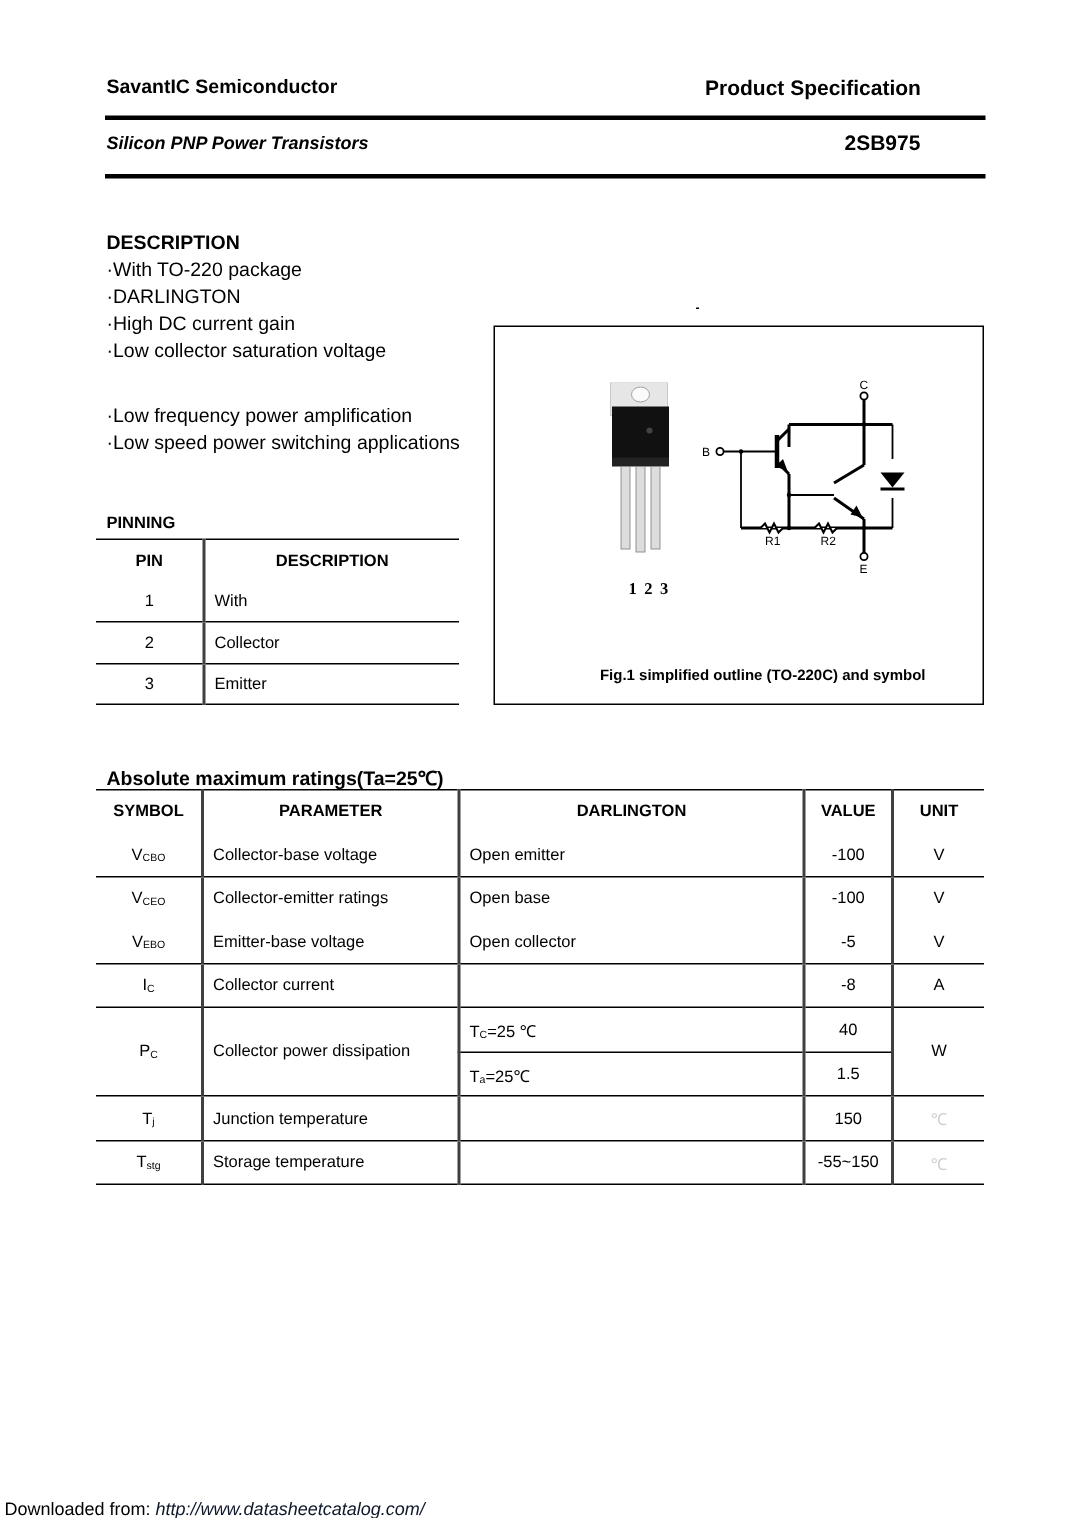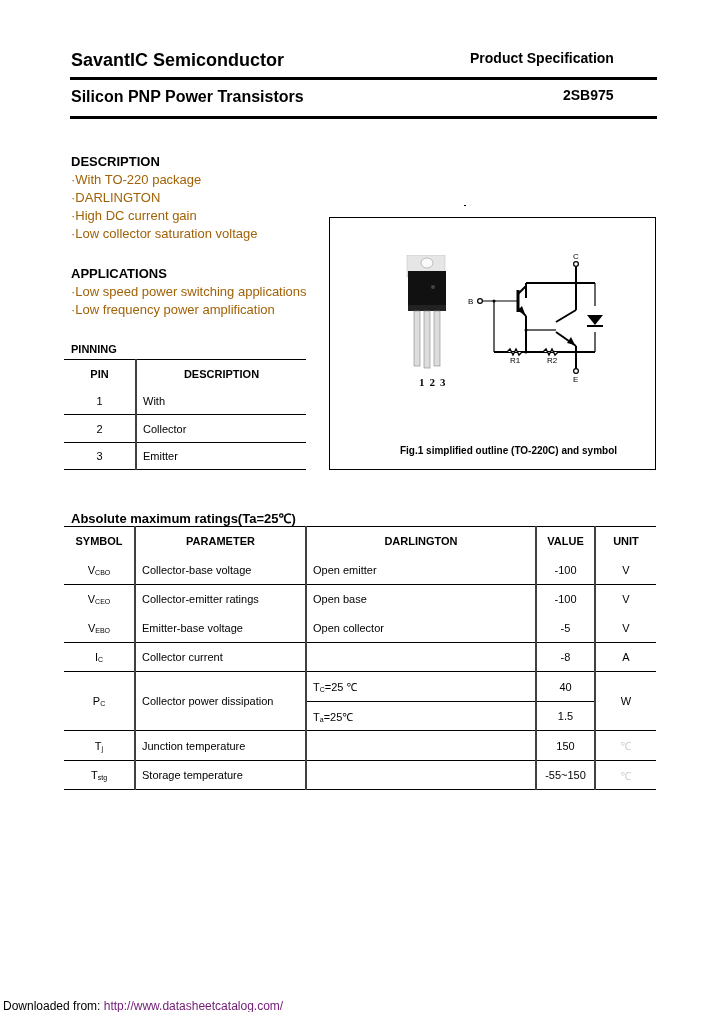--- a/index.html
+++ b/index.html
@@ -1,65 +1,64 @@
 <!DOCTYPE html>
 <html><head>
 <meta charset="utf-8">
 <style>
   html, body { margin: 0; padding: 0; background: #ffffff; }
   body { width: 720px; height: 1012px; position: relative; overflow: hidden;
          font-family: "Liberation Sans", sans-serif; color: #000; }
   .abs { position: absolute; }
-  .hdr-company { left: 71px; top: 50px; font-size: 18px; font-weight: bold; }
+  .hdr-company { left: 71px; top: 50px; font-size: 13px; font-weight: bold; }
   .hdr-spec { left: 470px; top: 50px; font-size: 14px; font-weight: bold; }
   .rule { left: 70px; width: 587px; height: 3px; background: #000; }
-  .hdr-title { left: 71px; top: 88px; font-size: 16px; font-weight: bold; }
+  .hdr-title { left: 71px; top: 88px; font-size: 12px; font-weight: bold; font-style: italic; }
   .hdr-part { left: 563px; top: 87px; font-size: 14px; font-weight: bold; }
 
   .sec-title { font-size: 13px; font-weight: bold; }
-  .bullet { font-size: 13px; color: #a16207; }
+  .bullet { font-size: 13px; color: #000000; }
 
   table.grid { position: absolute; border-collapse: collapse; font-size: 11px; }
   table.grid td { padding: 0; vertical-align: middle; }
   .bt { border-top: 1px solid #000; }
   .bb { border-bottom: 1px solid #000; }
   .br { border-right: 2px solid #404040; }
   .ctr { text-align: center; }
   .lft { text-align: left; padding-left: 6px !important; }
   .th { font-weight: bold; font-size: 11px; }
   sub.s { font-size: 7px; vertical-align: -1px; }
   .faint { color: #cfcfcf; }
 
   .figbox { left: 329px; top: 217px; width: 327px; height: 253px; border: 1px solid #000; box-sizing: border-box; }
   .figcap { left: 329px; top: 445px; width: 359px; text-align: center; font-size: 10px; font-weight: bold; }
   .footer { left: 3px; top: 999px; font-size: 12px; }
-  .footer a { color: #701a75; text-decoration: none; }
+  .footer a { color: #0f172a; text-decoration: none; font-style: italic; }
 </style>
 </head>
 <body>
 
 <div class="abs hdr-company">SavantIC Semiconductor</div>
 <div class="abs hdr-spec">Product Specification</div>
 <div class="abs rule" style="top:77px;"></div>
 <div class="abs hdr-title">Silicon PNP Power Transistors</div>
 <div class="abs hdr-part">2SB975</div>
 <div class="abs rule" style="top:116px;"></div>
 
 <div class="abs" style="left:71px; top:154px;">
   <div class="sec-title">DESCRIPTION</div>
   <div class="bullet" style="margin-top:3px;">·With TO-220 package</div>
   <div class="bullet" style="margin-top:3px;">·DARLINGTON</div>
   <div class="bullet" style="margin-top:3px;">·High DC current gain</div>
   <div class="bullet" style="margin-top:3px;">·Low collector saturation voltage</div>
 </div>
 
 <div class="abs" style="left:71px; top:266px;">
-  <div class="sec-title">APPLICATIONS</div>
+  <div class="bullet" style="margin-top:3px;">·Low frequency power amplification</div>
   <div class="bullet" style="margin-top:3px;">·Low speed power switching applications</div>
-  <div class="bullet" style="margin-top:3px;">·Low frequency power amplification</div>
 </div>
 
 <div class="abs" style="left:71px; top:343px; font-size:11px; font-weight:bold;">PINNING</div>
 <table class="grid" style="left:64px; top:359px; width:242px;">
   <tbody>
       <tr style="height:28px;">
     <td class="bt br ctr th" style="width:71px;">PIN</td>
     <td class="bt ctr th">DESCRIPTION</td>
   </tr>
   <tr style="height:27px;" class="bb">
@@ -84,21 +83,21 @@
   <rect x="2" y="0" width="38" height="22" fill="#e6e6e6"></rect>
   <rect x="2" y="0" width="38" height="22" fill="none" stroke="#bbb" stroke-width="0.5"></rect>
   <ellipse cx="22" cy="8" rx="6" ry="5" fill="#fafafa" stroke="#999" stroke-width="0.6"></ellipse>
   <rect x="3" y="16" width="38" height="38" fill="#111"></rect>
   <circle cx="28" cy="32" r="2" fill="#444"></circle>
   <rect x="3" y="50" width="38" height="6" fill="#222"></rect>
   <rect x="9" y="56" width="6" height="55" fill="#ddd" stroke="#888" stroke-width="0.6"></rect>
   <rect x="19" y="56" width="6" height="57" fill="#ddd" stroke="#888" stroke-width="0.6"></rect>
   <rect x="29" y="56" width="6" height="55" fill="#ddd" stroke="#888" stroke-width="0.6"></rect>
 </svg>
-<div class="abs" style="left:419px; top:376px; font-family:'Liberation Serif', serif; font-weight:bold; font-size:11px; letter-spacing:5px;">
+<div class="abs" style="left:419px; top:387px; font-family:'Liberation Serif', serif; font-weight:bold; font-size:11px; letter-spacing:5px;">
   <span>1</span><span>2</span><span>3</span>
 </div>
 
 <svg class="abs" style="left:465px; top:250px;" width="150" height="135" viewBox="0 0 150 135">
   <g stroke="#000" fill="none" stroke-width="2">
 
     <line x1="111" y1="15" x2="111" y2="33"></line>
 
     <line x1="61" y1="33" x2="130" y2="33"></line>
 

